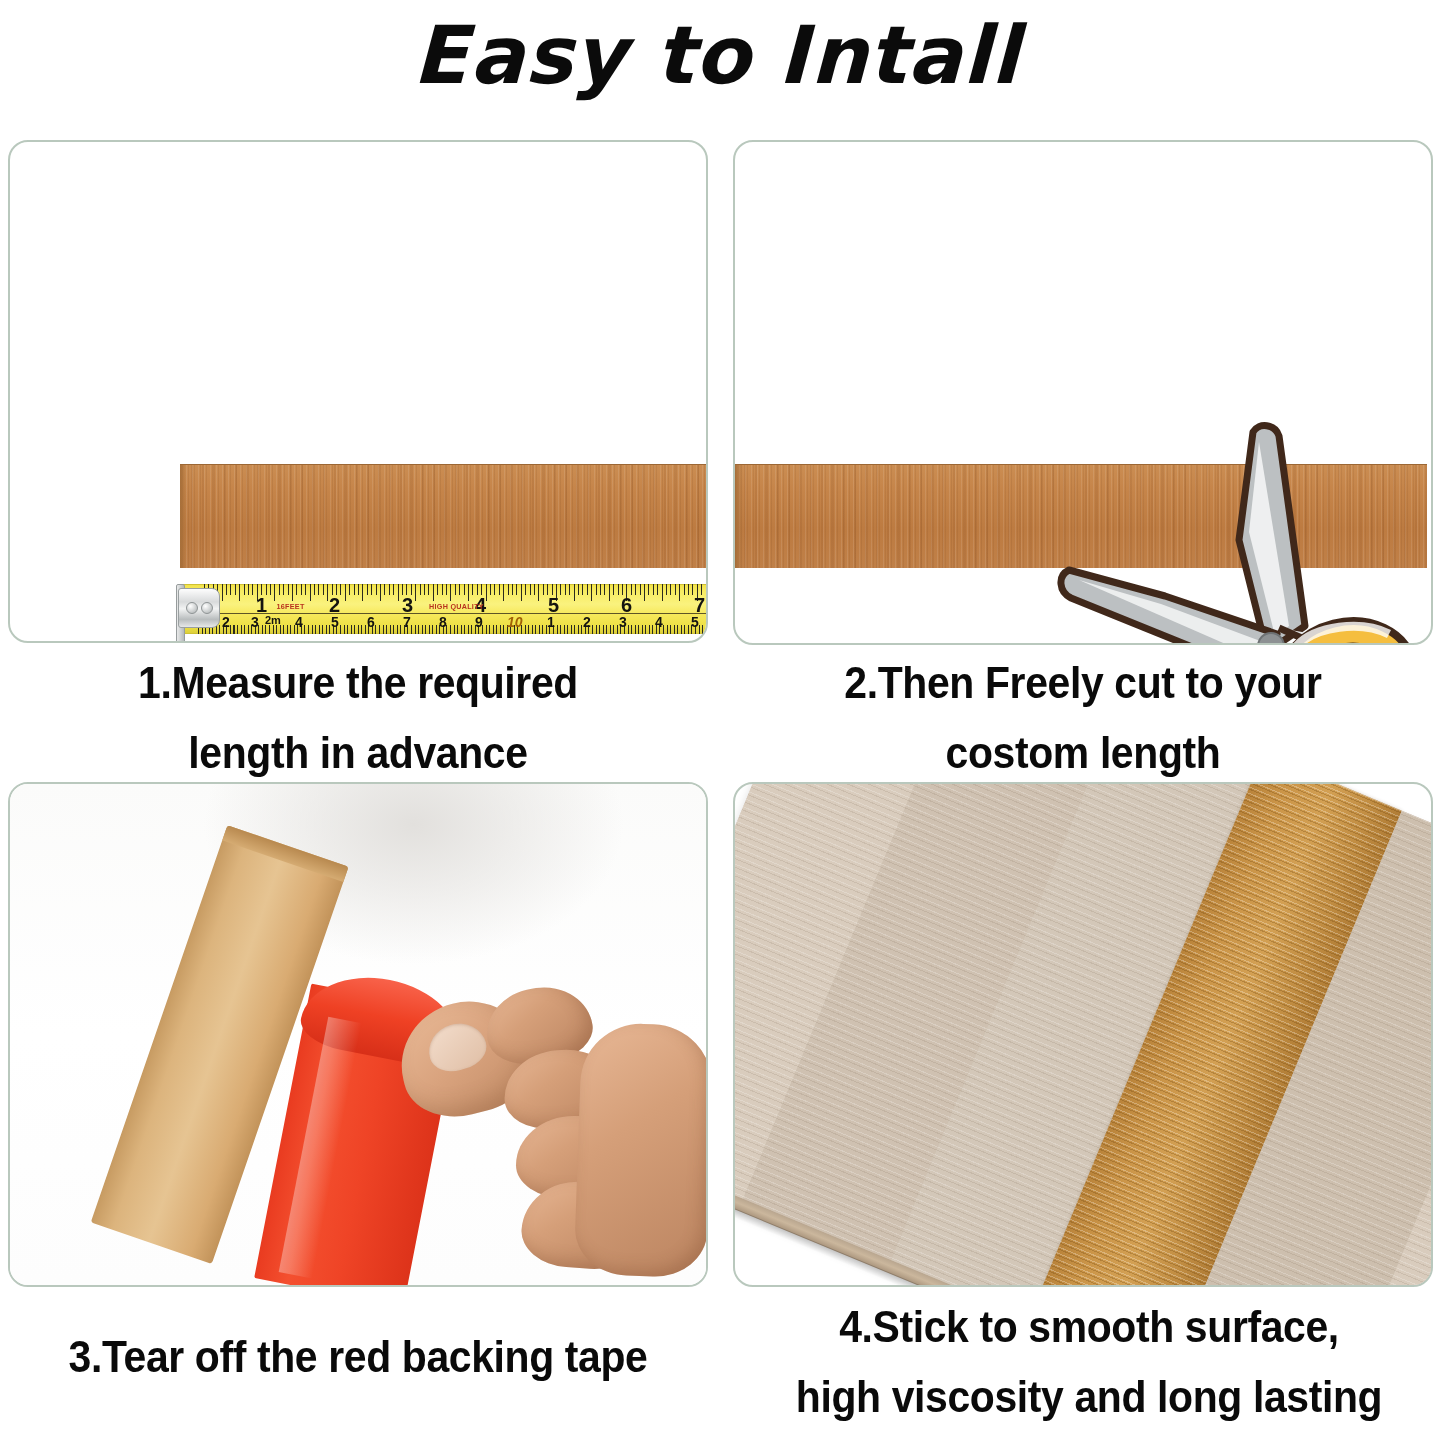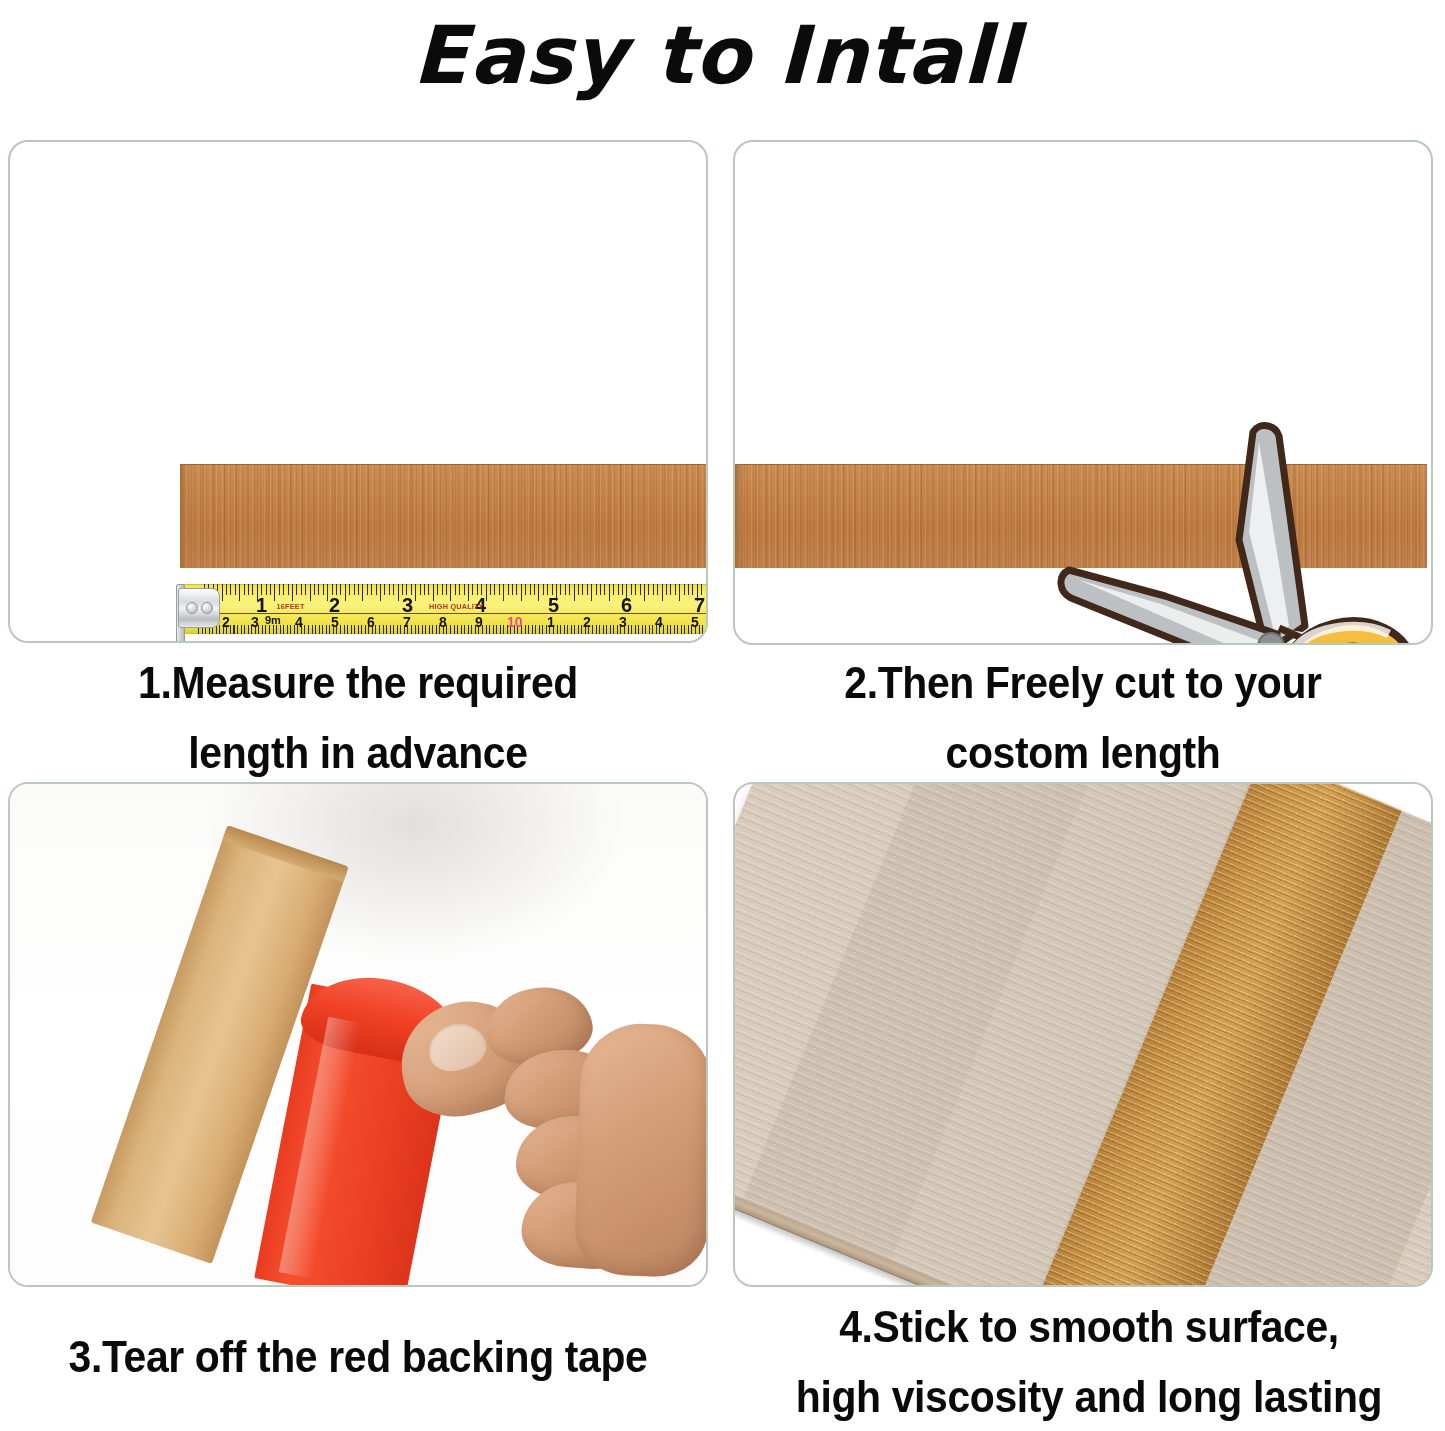--- a/index.html
+++ b/index.html
@@ -113,21 +113,21 @@
   }
   .tape-num {
     position: absolute;
     font-family: "Liberation Sans", sans-serif;
     font-weight: 700;
     color: #141410;
     line-height: 1;
   }
   .num-in { font-size: 20px; top: 11px; }
   .num-mm { font-size: 14px; top: 31px; }
-  .num-mm.red { color: #ec4899; }
+  .num-mm.red { color: #a16207; font-style: italic; }
   .tape-brand {
     position: absolute; top: 18px;
     font-family: "Liberation Sans", sans-serif;
     font-weight: 700; font-size: 8px; color: #b8321d;
     letter-spacing: 0.3px; transform: scaleX(0.9);
   }
   .tape-hook {
     position: absolute; left: 0; top: 4px; width: 42px; height: 40px;
     background: linear-gradient(to bottom, #fdfdfd 0%, #d8dadb 34%, #f2f3f3 52%, #b9bdbe 80%, #e7e8e8 100%);
     border-radius: 3px 8px 8px 3px;
@@ -294,21 +294,21 @@
       <div class="tape-num num-in" style="left:297px">4</div>
       <div class="tape-num num-in" style="left:370px">5</div>
       <div class="tape-num num-in" style="left:443px">6</div>
       <div class="tape-num num-in" style="left:516px">7</div>
 
       <div class="tape-brand" style="left:97px">16FEET</div>
       <div class="tape-brand" style="left:248px">HIGH QUALITY</div>
 
       <div class="tape-num num-mm" style="left:44px">2</div>
       <div class="tape-num num-mm" style="left:73px">3</div>
-      <div class="tape-num num-mm" style="left:87px;font-size:11px">9m</div>
+      <div class="tape-num num-mm" style="left:87px;font-size:11px">2m</div>
       <div class="tape-num num-mm" style="left:117px">4</div>
       <div class="tape-num num-mm" style="left:153px">5</div>
       <div class="tape-num num-mm" style="left:189px">6</div>
       <div class="tape-num num-mm" style="left:225px">7</div>
       <div class="tape-num num-mm" style="left:261px">8</div>
       <div class="tape-num num-mm" style="left:297px">9</div>
       <div class="tape-num num-mm red" style="left:329px">10</div>
       <div class="tape-num num-mm" style="left:369px">1</div>
       <div class="tape-num num-mm" style="left:405px">2</div>
       <div class="tape-num num-mm" style="left:441px">3</div>

